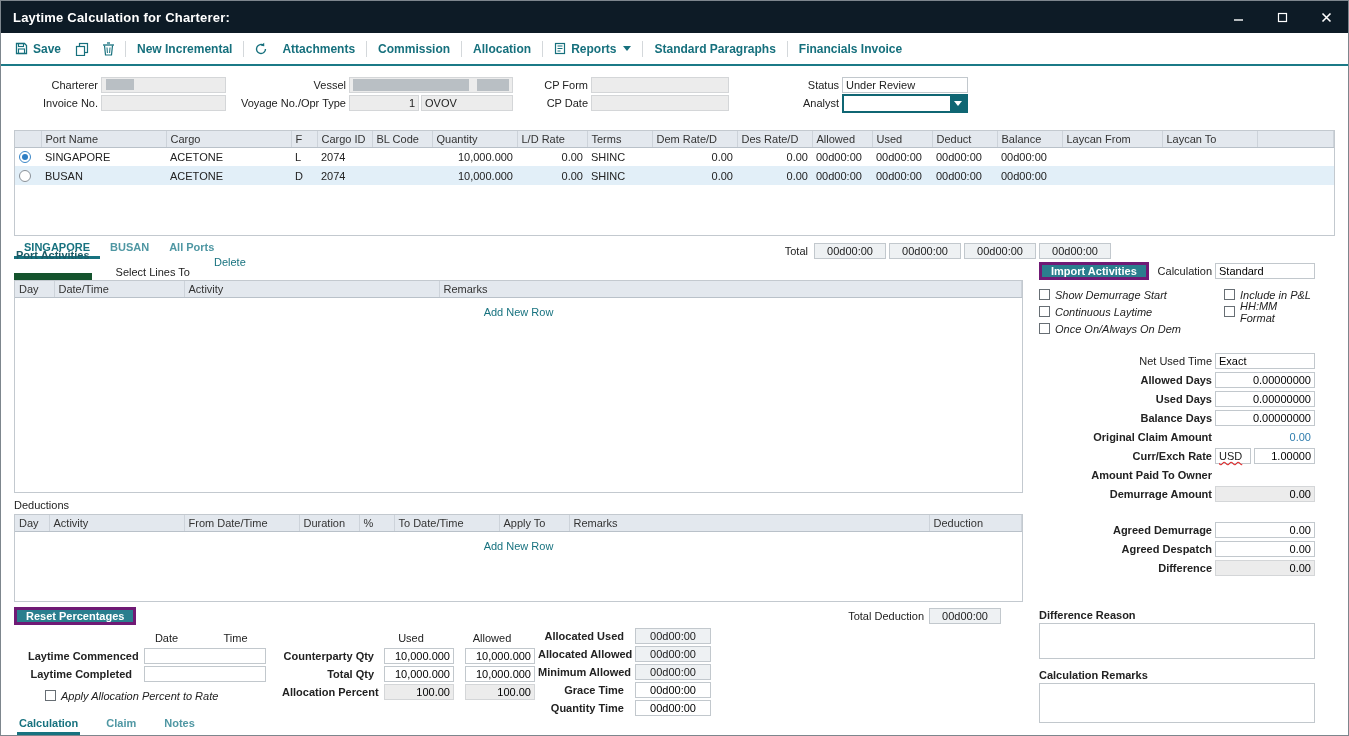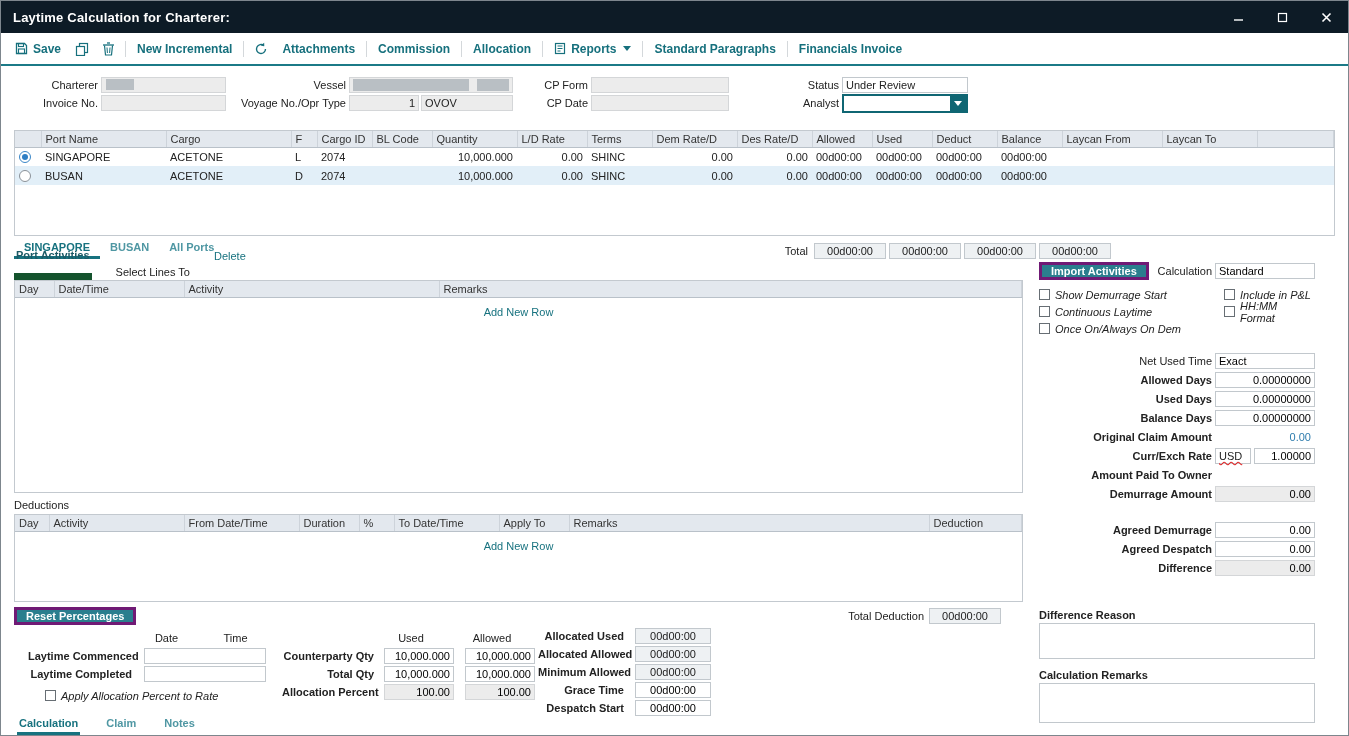--- a/index.html
+++ b/index.html
@@ -52,21 +52,21 @@
   .tot-box { width:72px; height:16px; background:#eef1f3; border:1px solid #c2c8cd; display:flex; align-items:center; justify-content:center; }
 
   
   .main { display:flex; margin:3px 13px 0; gap:16px; flex:1 1 auto; min-height:0; }
   .left-col { width:1009px; flex:0 0 auto; }
   .right-col { flex:1; padding-right:20px; }
 
   .act-head { display:flex; align-items:flex-end; height:18px; gap:24px; }
   .subtab { font-weight:bold; color:#1b5a66; border-bottom:7px solid #14532d; padding:0 2px 12px; cursor:pointer; }
   .plain-lbl { color:#222; padding-bottom:2px; }
-  .link { color:#17727f; cursor:pointer; padding-bottom:18px; }
+  .link { color:#17727f; cursor:pointer; padding-bottom:12px; }
   .panel { border:1px solid #c3c9cf; background:#fff; position:relative; }
   .addrow { color:#17727f; text-align:center; padding-top:8px; cursor:pointer; }
 
   .sec-lbl { margin-top:6px; height:15px; color:#222; }
 
   .row-split { display:flex; align-items:center; justify-content:space-between; margin-top:4px; height:19px; }
   .btn-teal { background:#2a7e8e; color:#fff; border:3px solid #701a75; height:18px; font:bold 11px "Liberation Sans",sans-serif; padding:0 9px; display:inline-flex; align-items:center; cursor:pointer; white-space:nowrap; }
   .tdedu { display:flex; align-items:center; gap:5px; margin-right:22px; }
   .box { height:16px; border:1px solid #c2c8cd; background:#eef1f3; display:flex; align-items:center; justify-content:center; }
 
@@ -449,21 +449,21 @@
           </div>
           <div class="frow">
             <span class="flbl" style="width:86px;margin-right:3px">Minimum Allowed</span>
             <div class="box" style="width:76px">00d00:00</div>
           </div>
           <div class="frow">
             <span class="flbl" style="width:86px;margin-right:3px">Grace Time</span>
             <input class="rin" style="width: 76px; text-align: center;" value="00d00:00">
           </div>
           <div class="frow">
-            <span class="flbl" style="width:86px;margin-right:3px">Despatch Start</span>
+            <span class="flbl" style="width:86px;margin-right:3px">Quantity Time</span>
             <input class="rin" style="width: 76px; text-align: center;" value="00d00:00">
           </div>
         </div>
 
       </div>
     </div>
 
     <div class="right-col">
 
       <div class="rrow">

